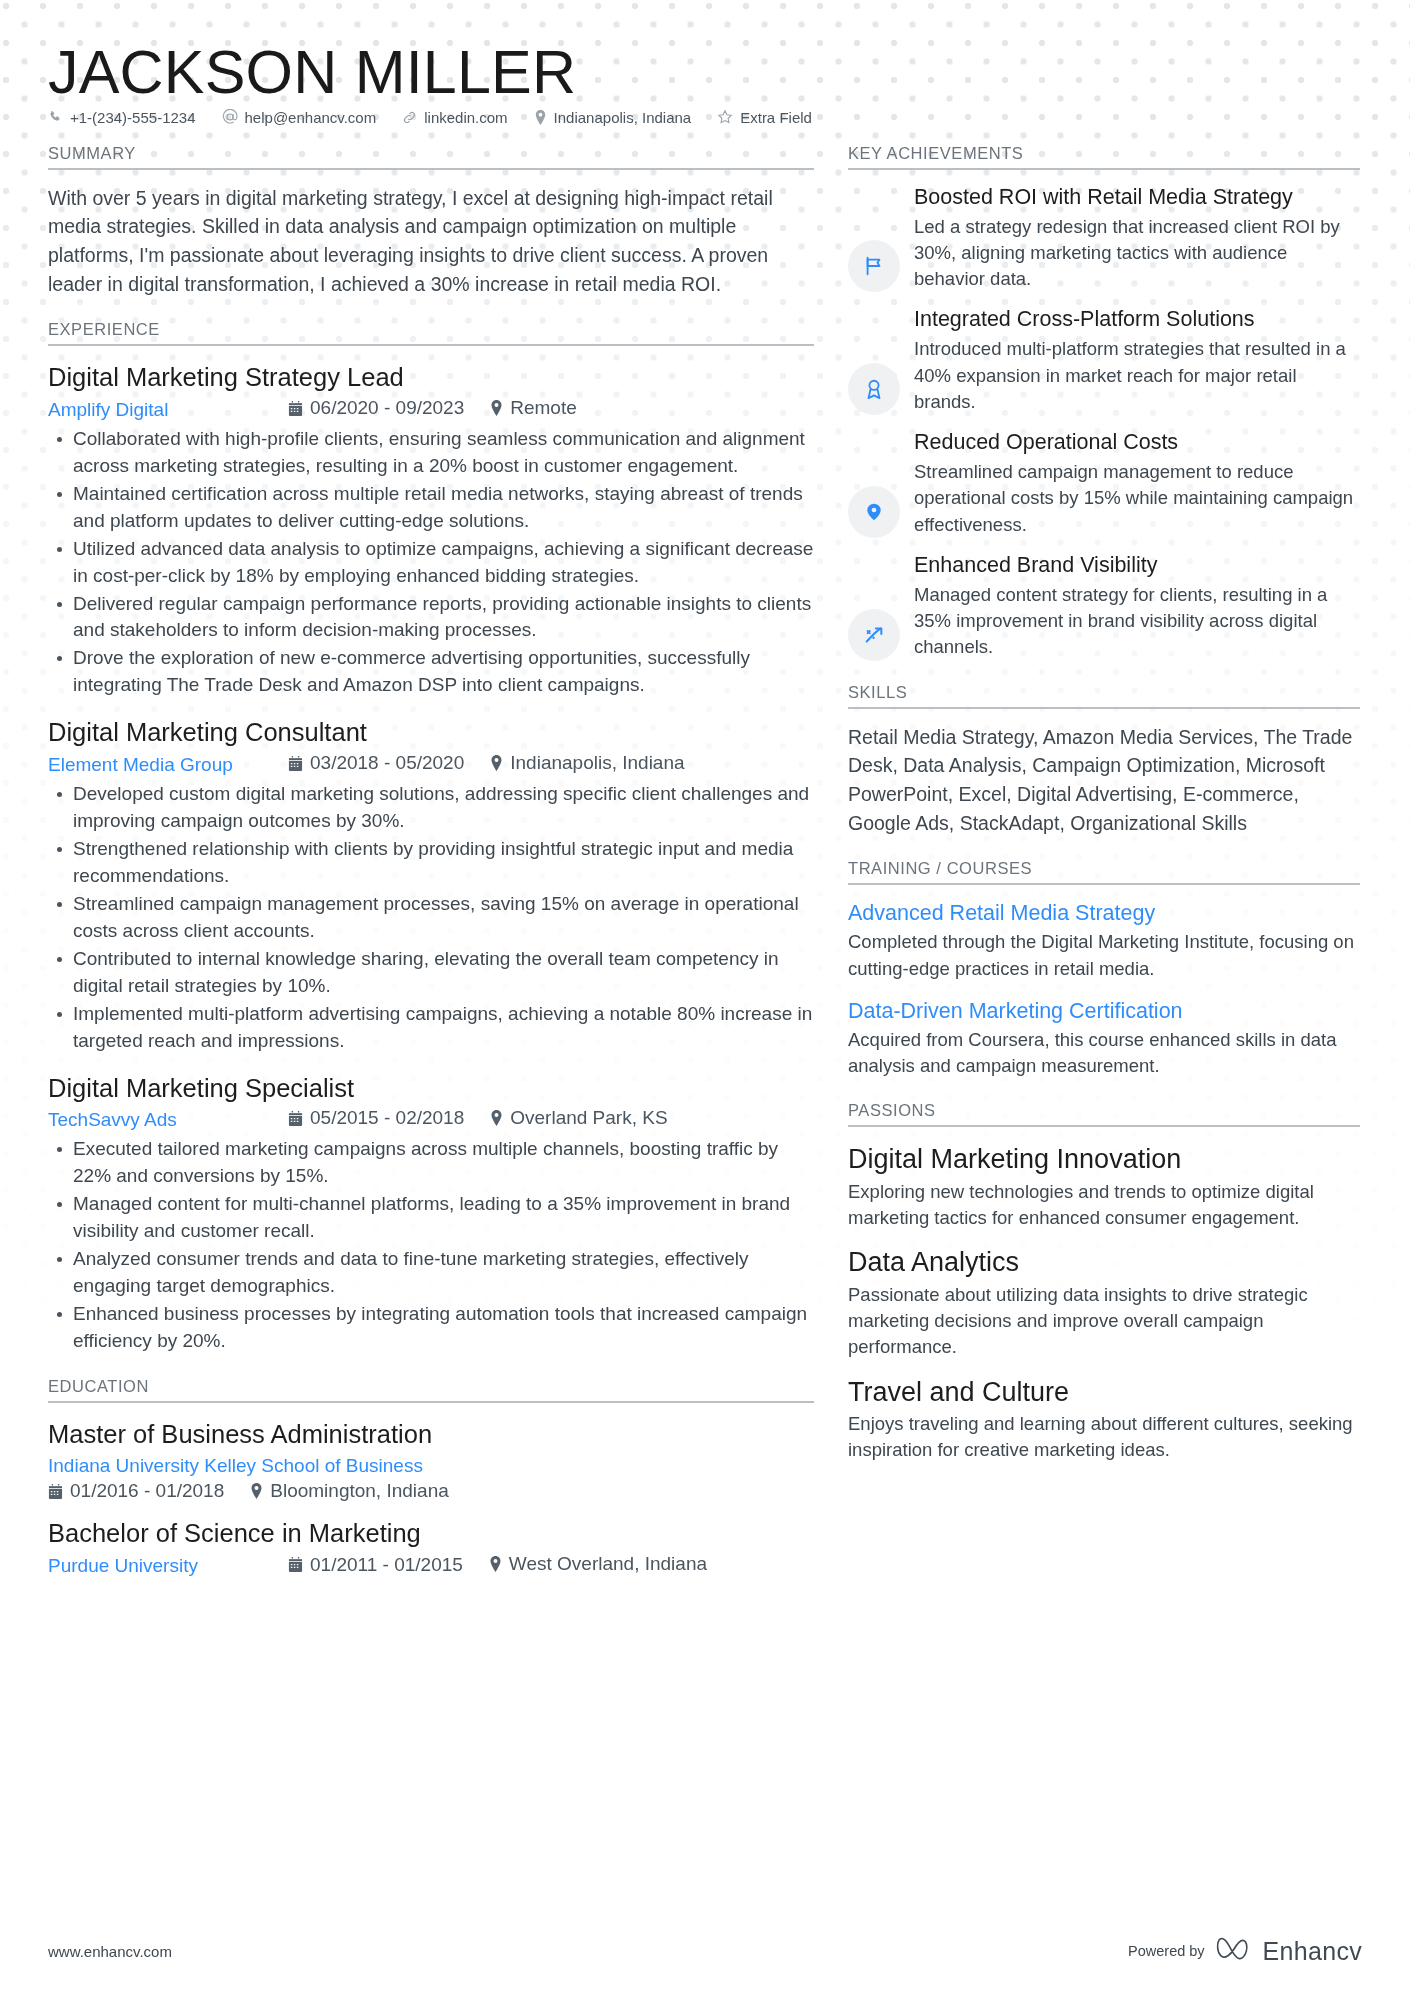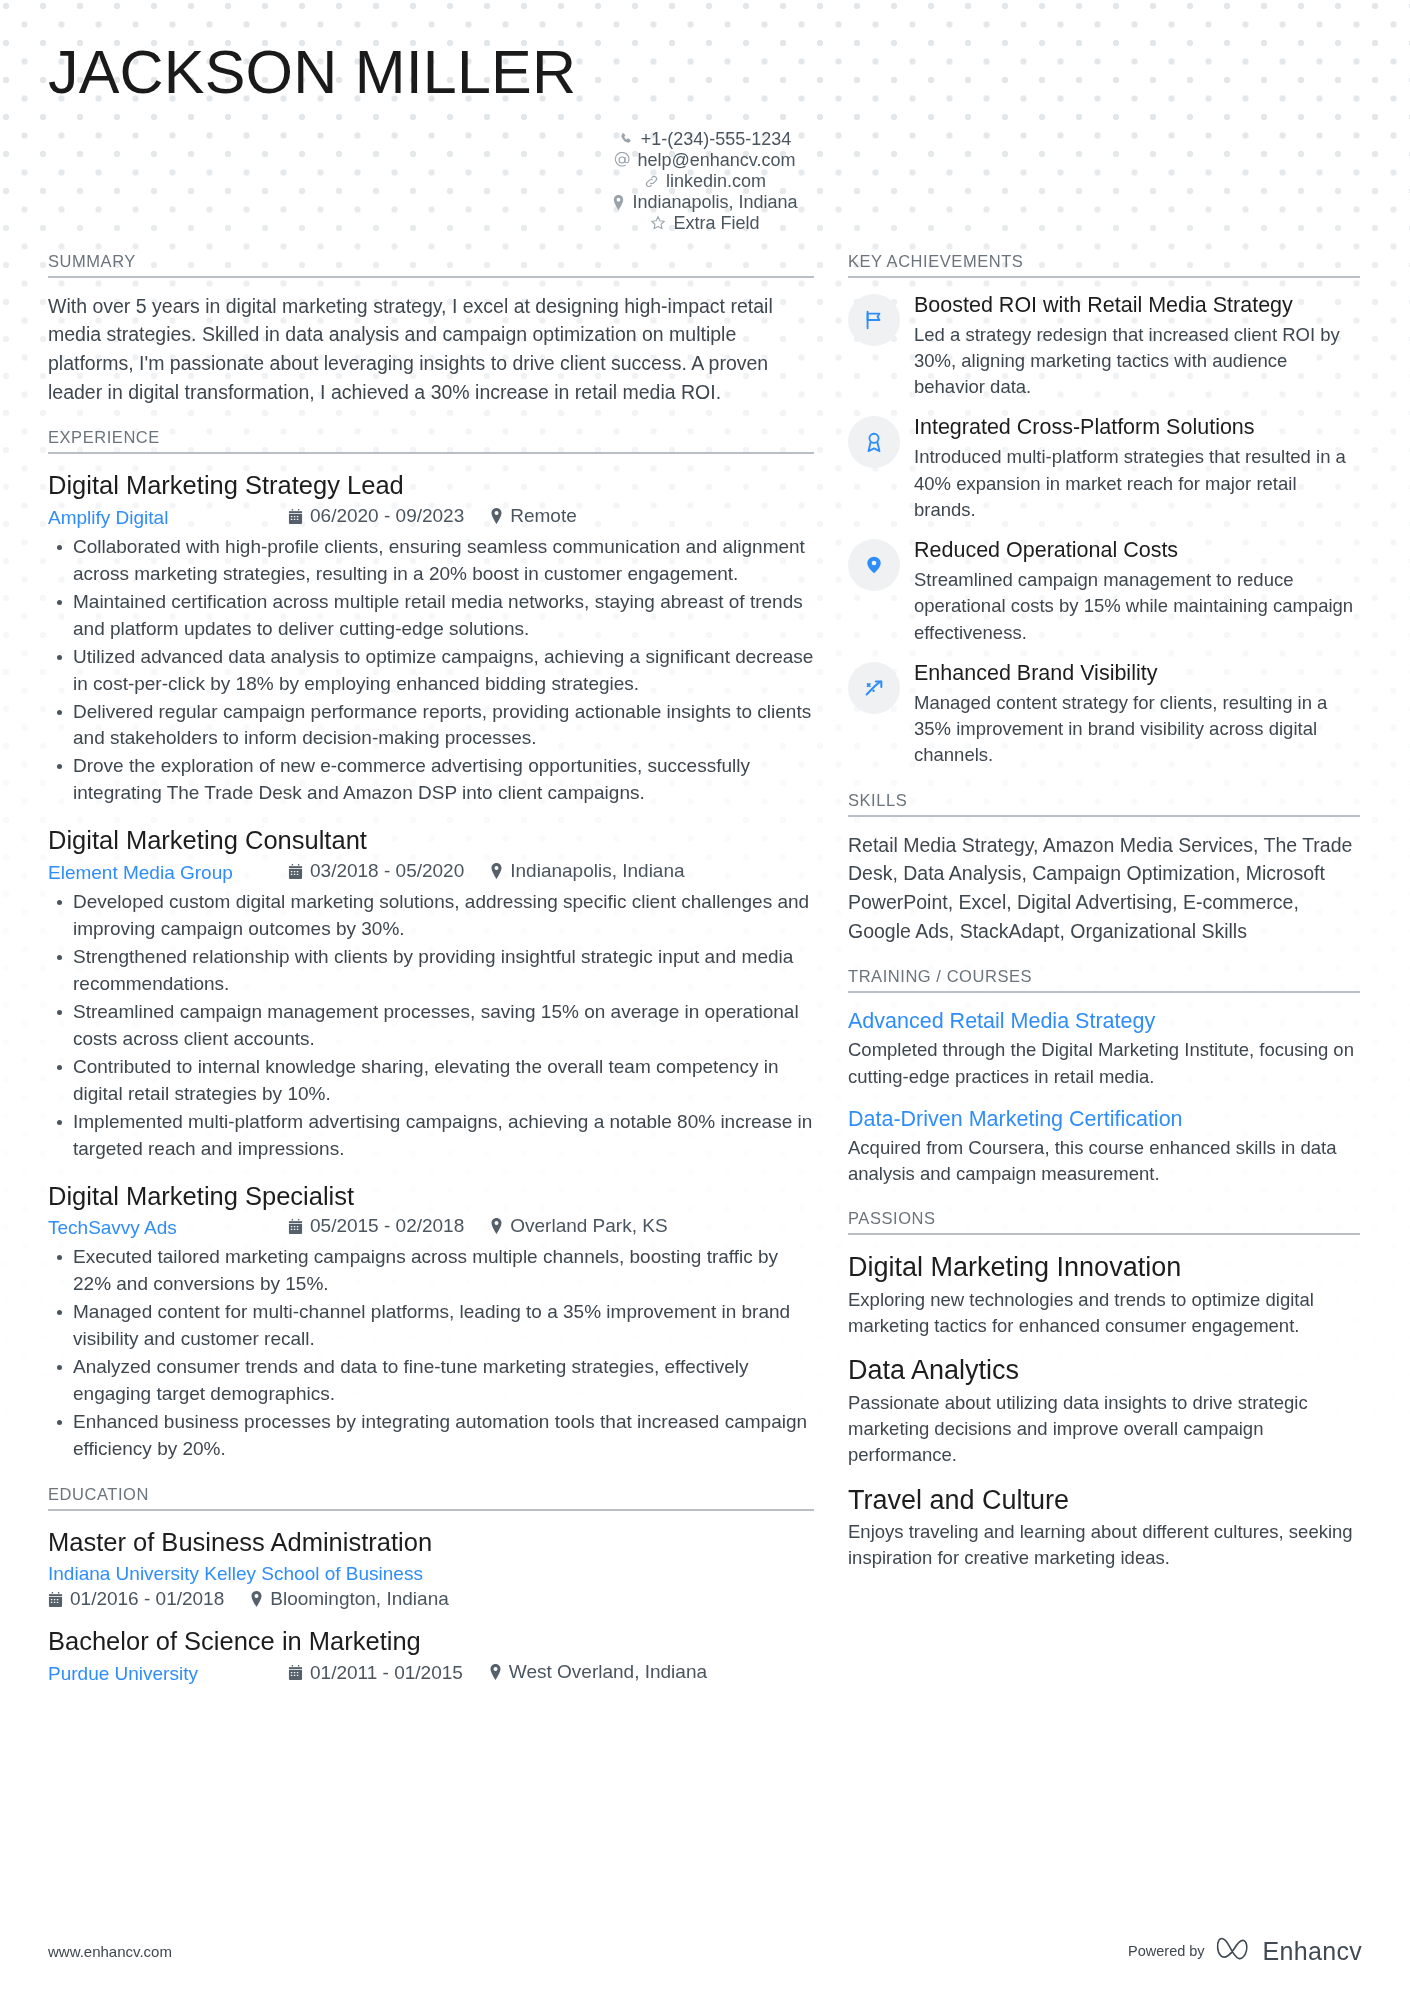--- a/index.html
+++ b/index.html
@@ -43,28 +43,27 @@
     font-stretch:condensed;
   }
   .headline {
     margin-top:6px;
     font-size:26.5px;
     font-weight:400;
     color:#2f8dfa;
     line-height:1.2;
   }
   .contact {
-    margin-top:24px;
+    margin-top:4px;
     display:flex;
     align-items:center;
     flex-wrap:wrap;
     gap:0 26px;
-    font-size:18px;
+    font-size:15px;
     color:#4a555f;
-    flex-direction:column;
   }
   .contact .item { display:flex; align-items:center; gap:7px; white-space:nowrap; }
   .contact .ico { color:#9aa3ab; display:inline-flex; align-items:center; }
   .contact .ico svg { display:block; }
 
   
   .cols { display:flex; gap:0; margin-top:18px; align-items:flex-start; }
   .colL { width:800px; flex:0 0 800px; padding-right:34px; }
   .colR { width:512px; flex:0 0 512px; }
 
@@ -107,21 +106,21 @@
   }
 
   
   .edu { margin-bottom:4px; }
   .edu-title { font-size:25.5px; color:#1d1d1d; line-height:1.4; }
   .edu-school { font-size:19px; color:#2f8dfa; line-height:1.45; }
   .edu-row { display:flex; align-items:baseline; font-size:19px; color:#4a555f; }
   .edu-row .edu-school { min-width:240px; }
 
   
-  .ach { display:flex; gap:14px; margin-bottom:14px; align-items:flex-start; }
+  .ach { display:flex; gap:14px; margin-bottom:14px; align-items:flex-end; }
   .ach-ico {
     flex:0 0 52px;
     width:52px; height:52px;
     border-radius:50%;
     background:#f0f1f2;
     display:flex; align-items:center; justify-content:center;
     margin-top:2px;
   }
   .ach-ico svg { display:block; }
   .ach-body { flex:1; }

